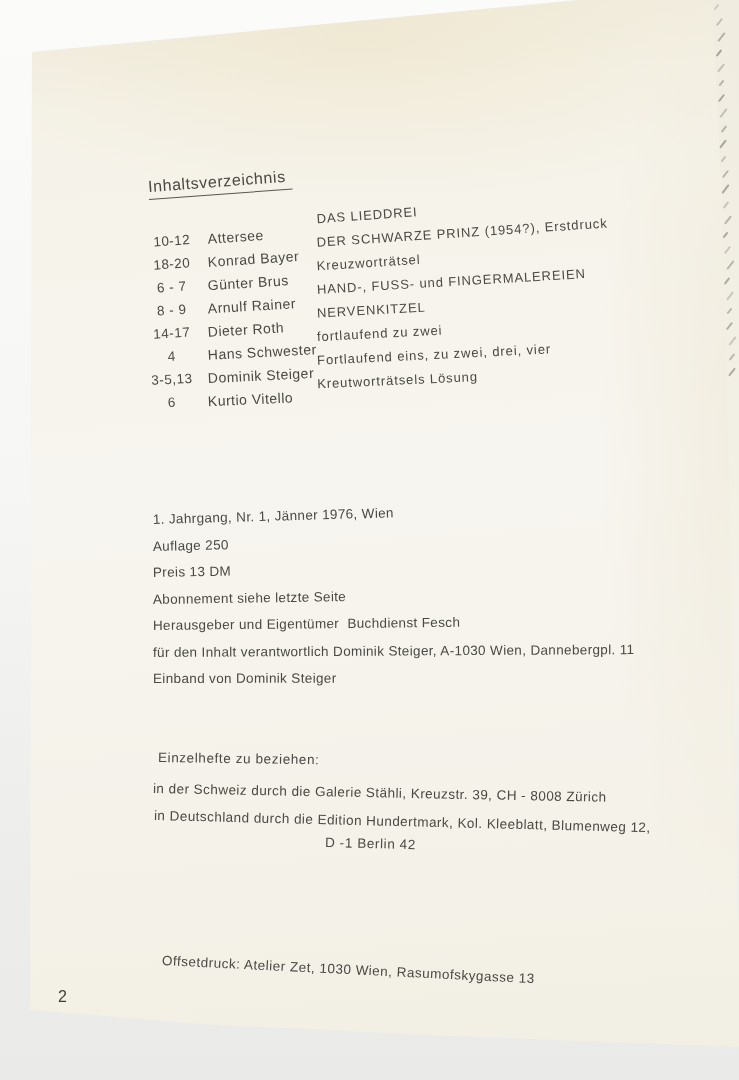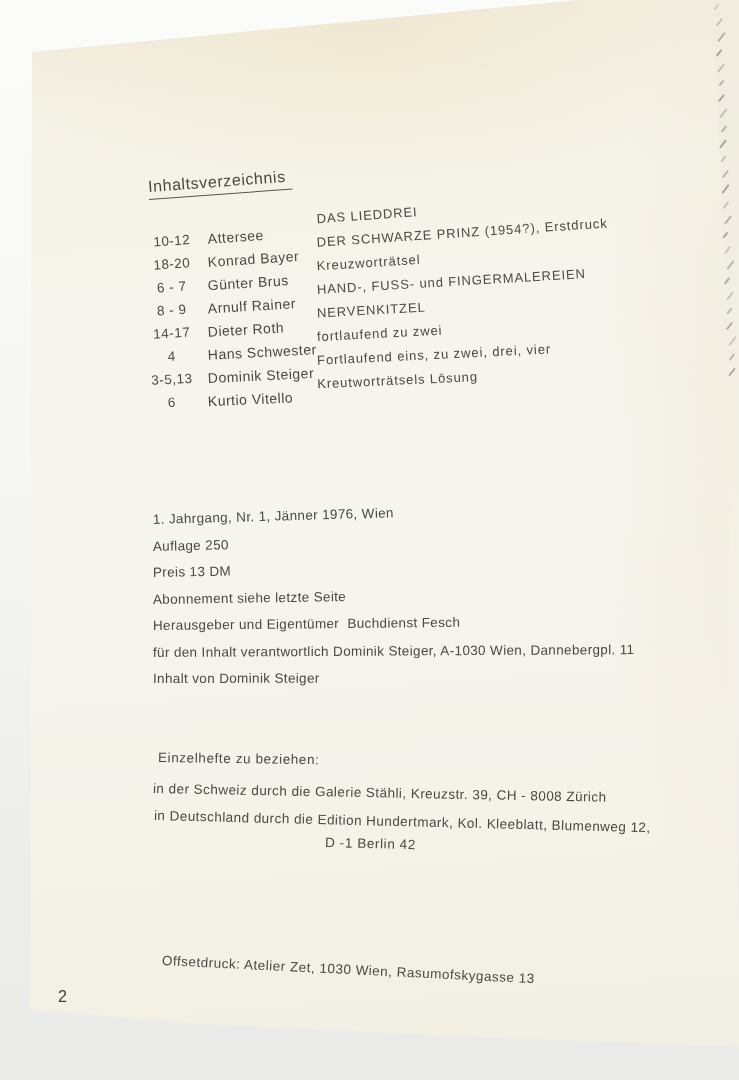--- a/index.html
+++ b/index.html
@@ -167,21 +167,21 @@
       </div>
     </div>
 
     <div class="imprint">
       <p>1. Jahrgang, Nr. 1, Jänner 1976, Wien</p>
       <p>Auflage 250</p>
       <p>Preis 13 DM</p>
       <p>Abonnement siehe letzte Seite</p>
       <p>Herausgeber und Eigentümer  Buchdienst Fesch</p>
       <p>für den Inhalt verantwortlich Dominik Steiger, A-1030 Wien, Dannebergpl. 11</p>
-      <p>Inhalt von Dominik Steiger</p>
+      <p>Einband von Dominik Steiger</p>
     </div>
 
     <p class="dist-heading">Einzelhefte zu beziehen:</p>
     <p class="dist-line1">in der Schweiz durch die Galerie Stähli, Kreuzstr. 39, CH - 8008 Zürich</p>
     <p class="dist-line2">in Deutschland durch die Edition Hundertmark, Kol. Kleeblatt, Blumenweg 12,</p>
     <p class="dist-center">D -1 Berlin 42</p>
 
     <p class="printer">Offsetdruck: Atelier Zet, 1030 Wien, Rasumofskygasse 13</p>
 
     <p class="page-number">2</p>

